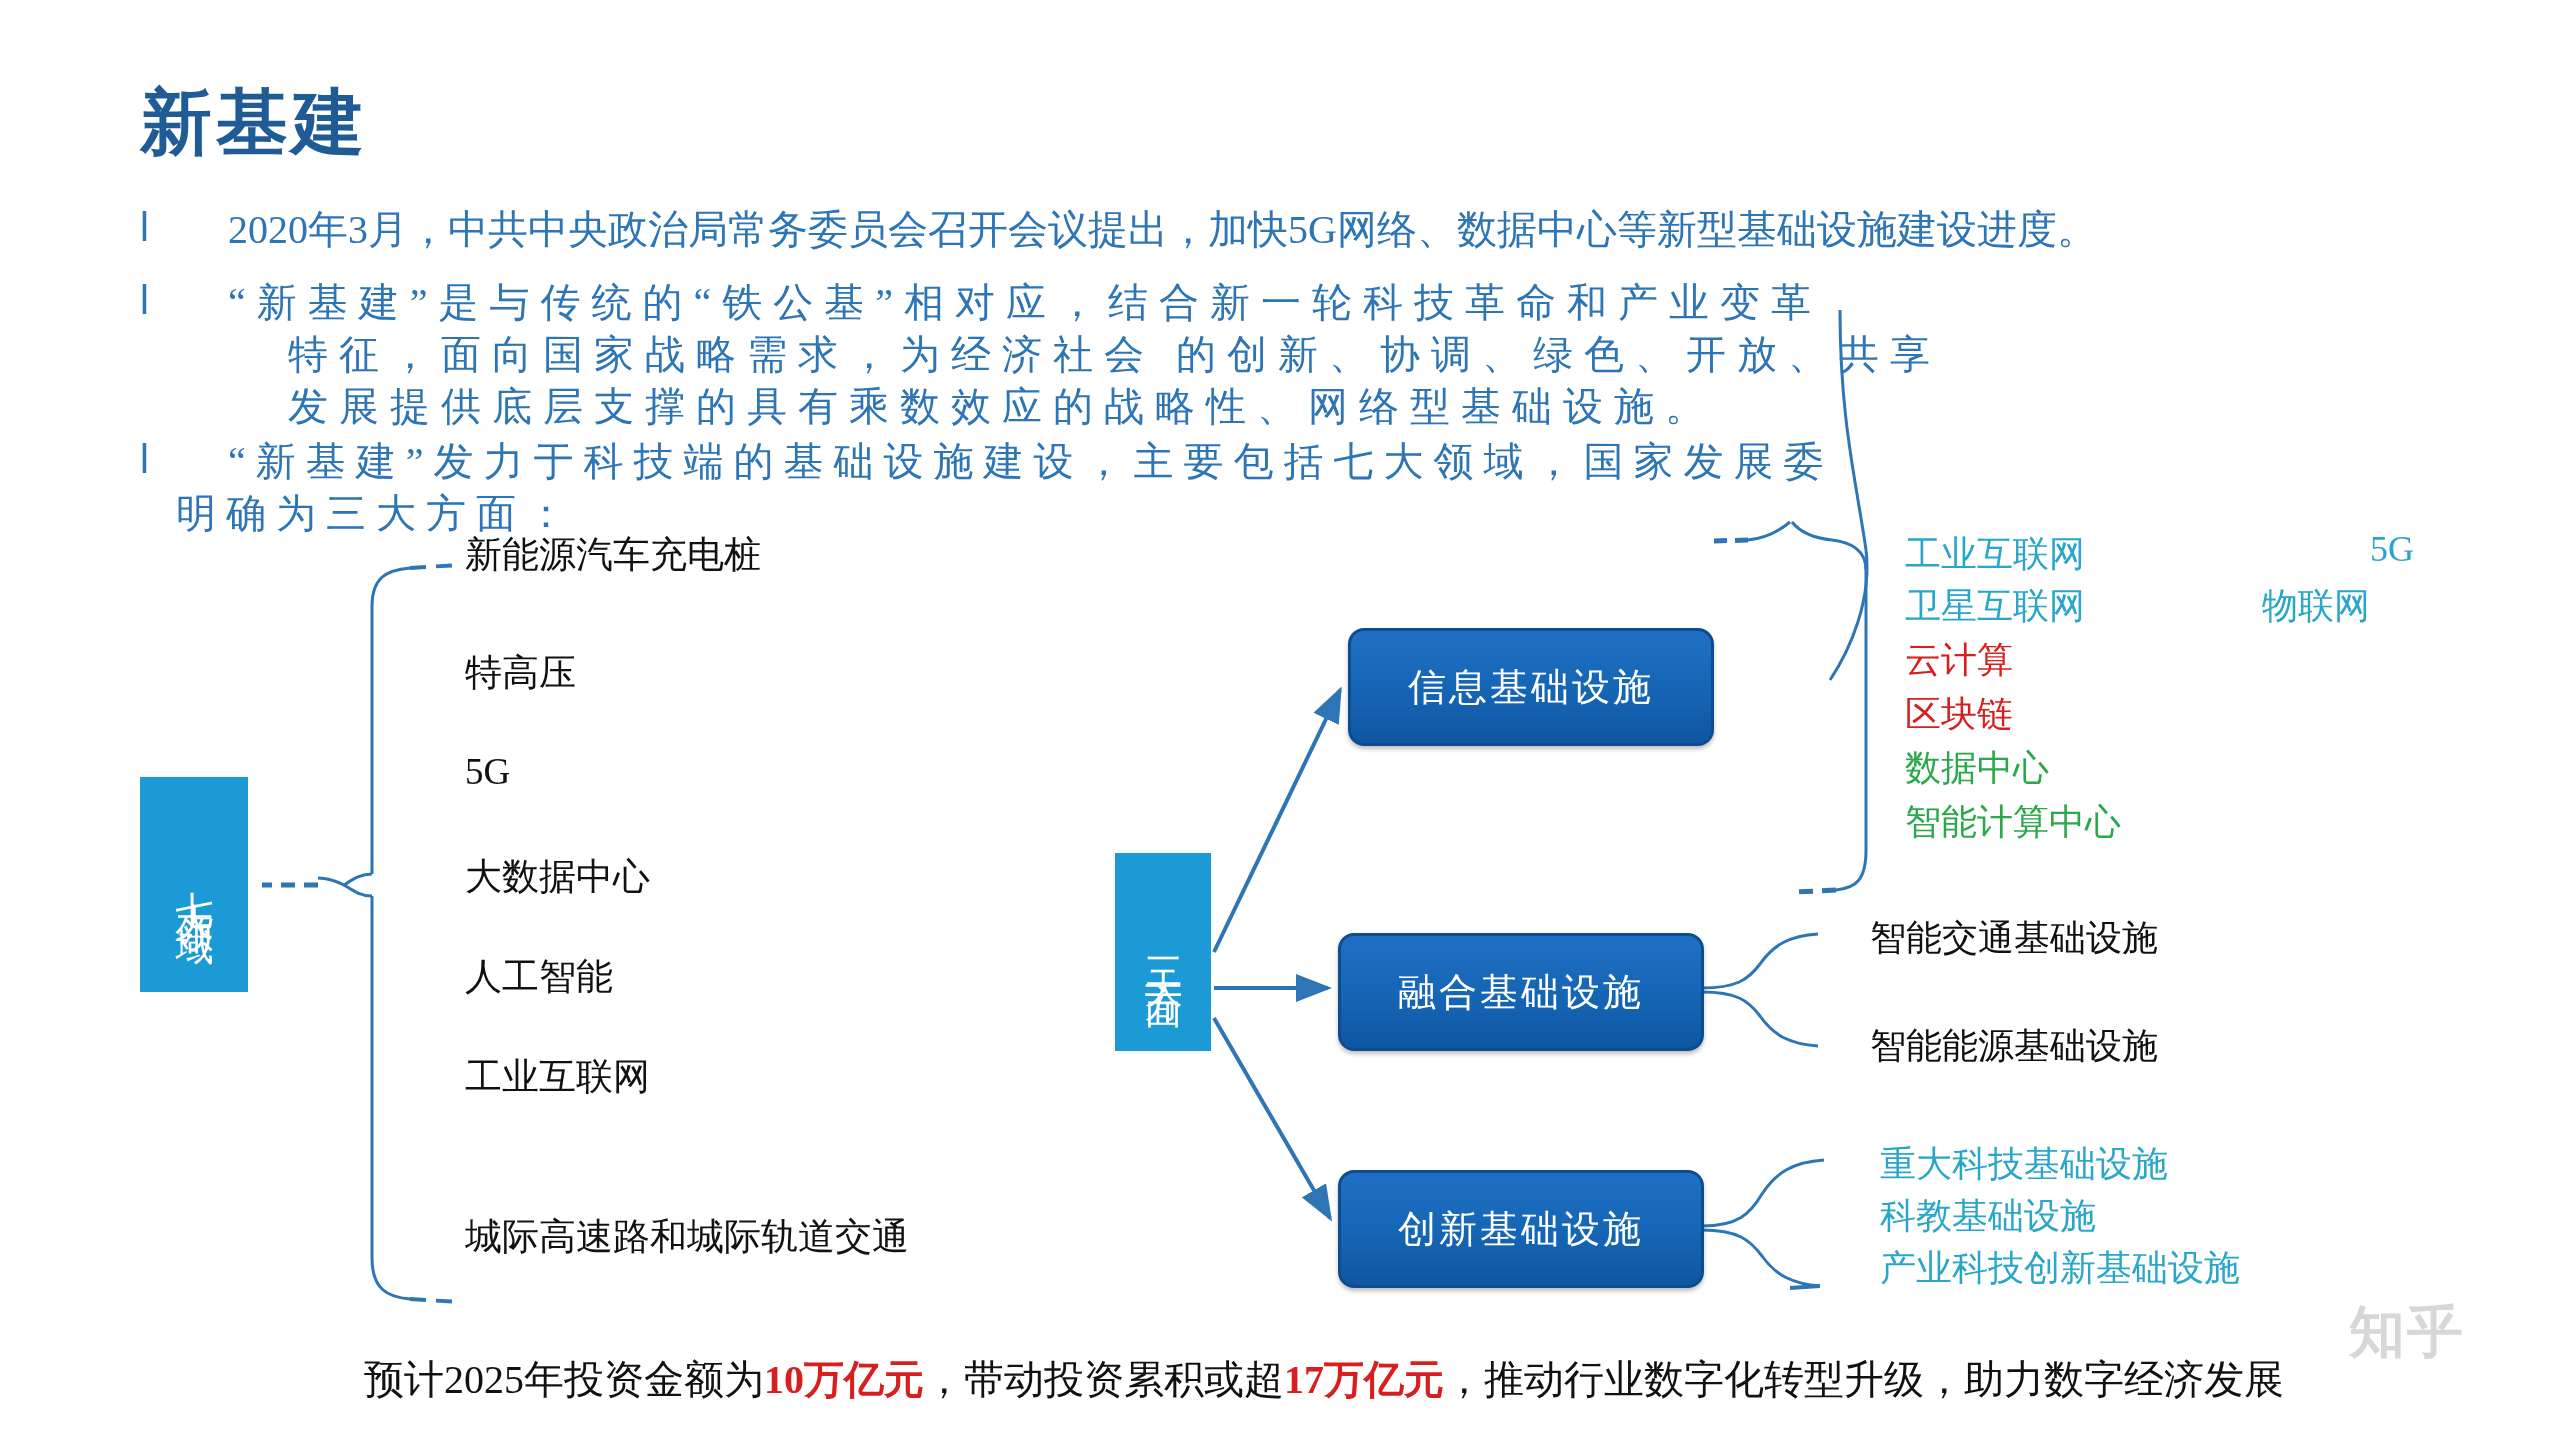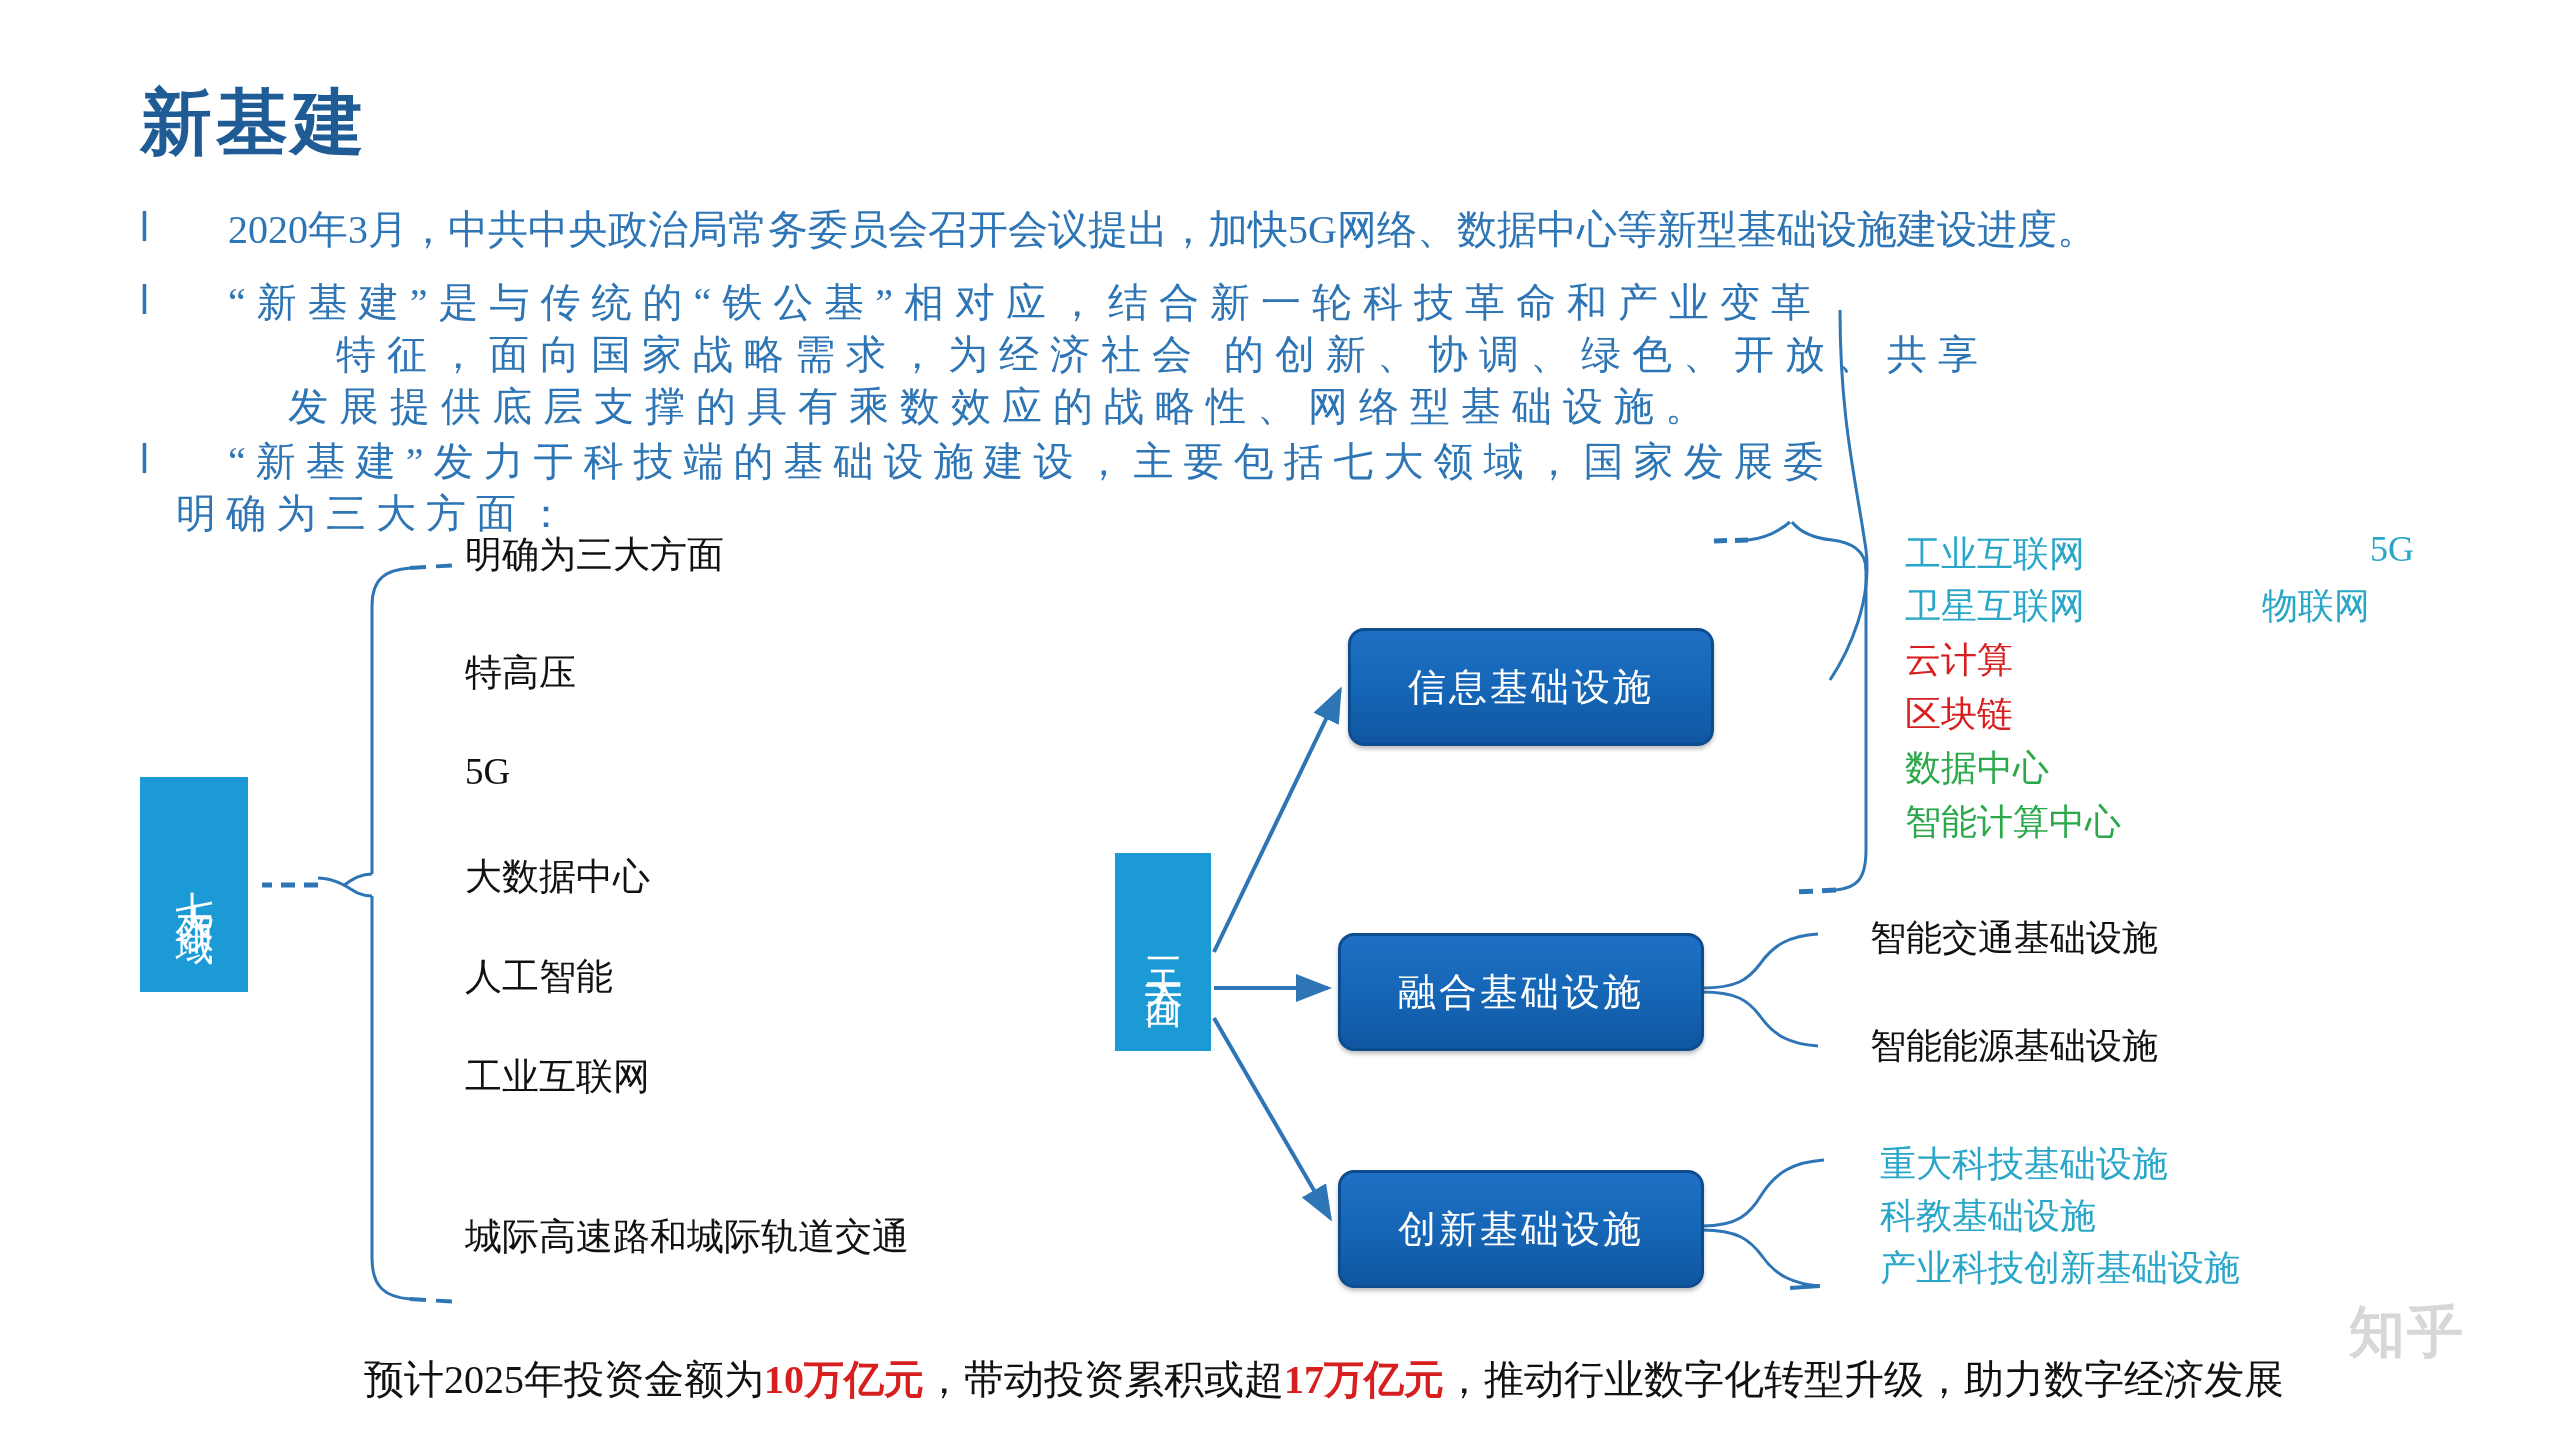--- a/index.html
+++ b/index.html
@@ -27,21 +27,21 @@
             font-family:"Liberation Sans","DejaVu Sans",sans-serif; }
   .sp1 { letter-spacing:0px; }
   .sp2 { letter-spacing:11px; }
   .sp3 { letter-spacing:10px; }
 
   #p1b { left:140px; top:205px; }
   #p1  { left:228px; top:205px; }
 
   #p2b { left:140px; top:278px; }
   #p2a { left:228px; top:278px; }
-  #p2b2{ left:288px; top:330px;margin-left:48px; }
+  #p2b2{ left:288px; top:330px; }
   #p2c { left:288px; top:382px;text-align:center; }
 
   #p3b { left:140px; top:437px; }
   #p3a { left:228px; top:437px; }
   #p3b2{ left:176px; top:489px; }
 
   
   #diagram { position:absolute; left:0; top:540px; width:2560px; height:790px; }
   svg.conn { position:absolute; left:0; top:0; width:2560px; height:790px; overflow:visible; }
 
@@ -160,21 +160,21 @@
       <path d="M 1702 448 C 1736 448 1748 440 1760 424 C 1774 404 1790 396 1818 394" stroke="#2e75b6" stroke-width="3" fill="none"></path>
       <path d="M 1702 452 C 1736 452 1748 460 1760 476 C 1774 496 1790 504 1818 506" stroke="#2e75b6" stroke-width="3" fill="none"></path>
 
       <path d="M 1702 686 C 1738 686 1750 674 1762 654 C 1776 632 1794 622 1824 620" stroke="#2e75b6" stroke-width="3" fill="none"></path>
       <path d="M 1702 690 C 1738 690 1750 700 1762 716 C 1776 736 1794 744 1820 746" stroke="#2e75b6" stroke-width="3" fill="none"></path>
       <path d="M 1820 746 L 1790 748" stroke="#2e75b6" stroke-width="4" fill="none"></path>
     </svg>
 
     <div class="vbox" id="box-seven">七大领域</div>
 
-    <div class="leaf" style="left:465px; top:-10px;">明确为三大方面</div>
+    <div class="leaf" style="left:465px; top:-10px;">新能源汽车充电桩</div>
     <div class="leaf" style="left:465px; top:108px;">特高压</div>
     <div class="leaf" style="left:465px; top:210px;">5G</div>
     <div class="leaf" style="left:465px; top:312px;">大数据中心</div>
     <div class="leaf" style="left:465px; top:412px;">人工智能</div>
     <div class="leaf" style="left:465px; top:512px;">工业互联网</div>
     <div class="leaf" style="left:465px; top:672px;">城际高速路和城际轨道交通</div>
 
     <div class="vbox" id="box-three">三大方面</div>
 
     <div class="dbox" id="box-info">信息基础设施</div>

